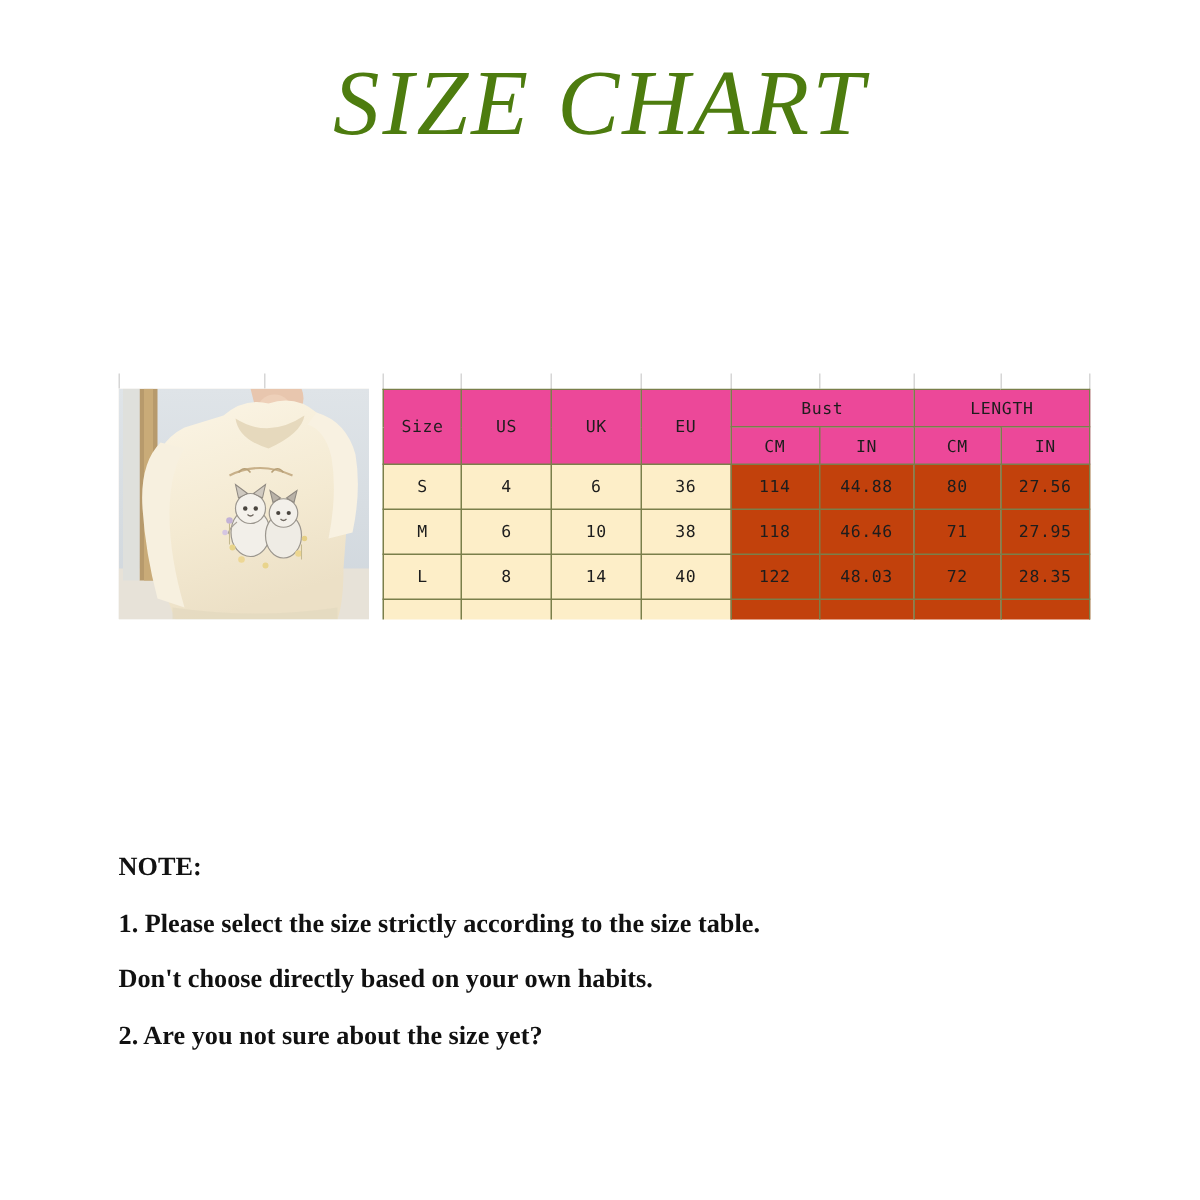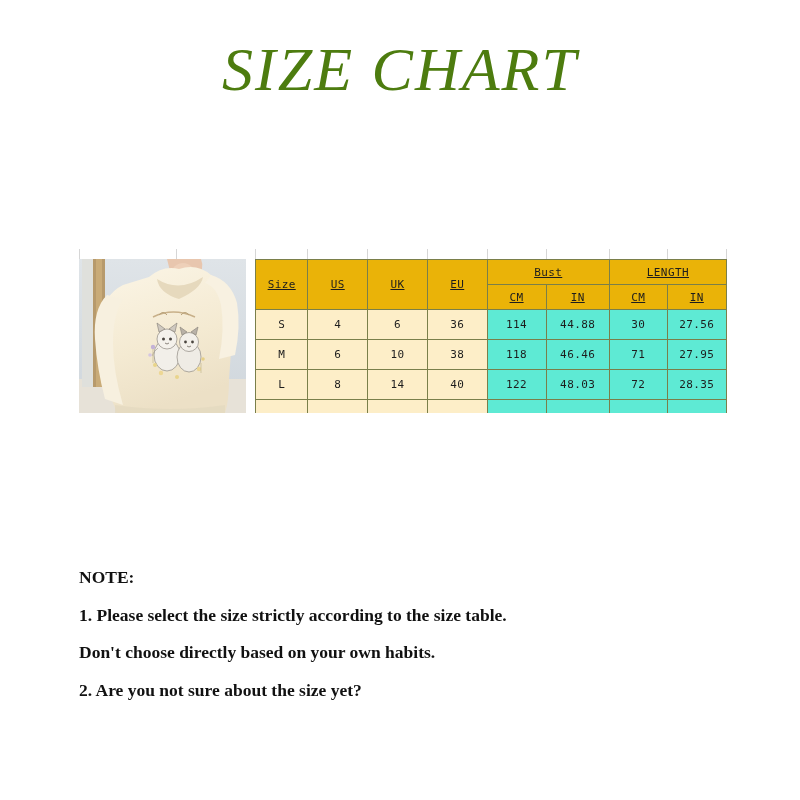--- a/index.html
+++ b/index.html
@@ -81,25 +81,25 @@
     color: #1d1d1d;
   }
   .size-table td, .size-table th {
     border: 1px solid #7a7f4a;
     text-align: center;
     vertical-align: middle;
     padding: 0;
     font-weight: 400;
     letter-spacing: 0.4px;
   }
-  .hdr { background: #eab308; text-decoration: underline; }
+  .hdr { background: #ec4899; }
   .grp-hdr { height: 24px; }
   .sub-hdr { height: 24px; }
   .cell-size { background: #fdeec8; height: 29px; }
-  .cell-meas { background: #5eead4; height: 29px; }
+  .cell-meas { background: #c2410c; height: 29px; }
 
   .col-size  { width: 52px; }
   .col-us    { width: 60px; }
   .col-uk    { width: 60px; }
   .col-eu    { width: 60px; }
   .col-bcm   { width: 59px; }
   .col-bin   { width: 63px; }
   .col-lcm   { width: 58px; }
   .col-lin   { width: 59px; }
 
@@ -227,21 +227,21 @@
       </tr>
     </thead>
     <tbody>
       <tr>
         <td class="cell-size">S</td>
         <td class="cell-size">4</td>
         <td class="cell-size">6</td>
         <td class="cell-size">36</td>
         <td class="cell-meas">114</td>
         <td class="cell-meas">44.88</td>
-        <td class="cell-meas">30</td>
+        <td class="cell-meas">80</td>
         <td class="cell-meas">27.56</td>
       </tr>
       <tr>
         <td class="cell-size">M</td>
         <td class="cell-size">6</td>
         <td class="cell-size">10</td>
         <td class="cell-size">38</td>
         <td class="cell-meas">118</td>
         <td class="cell-meas">46.46</td>
         <td class="cell-meas">71</td>

